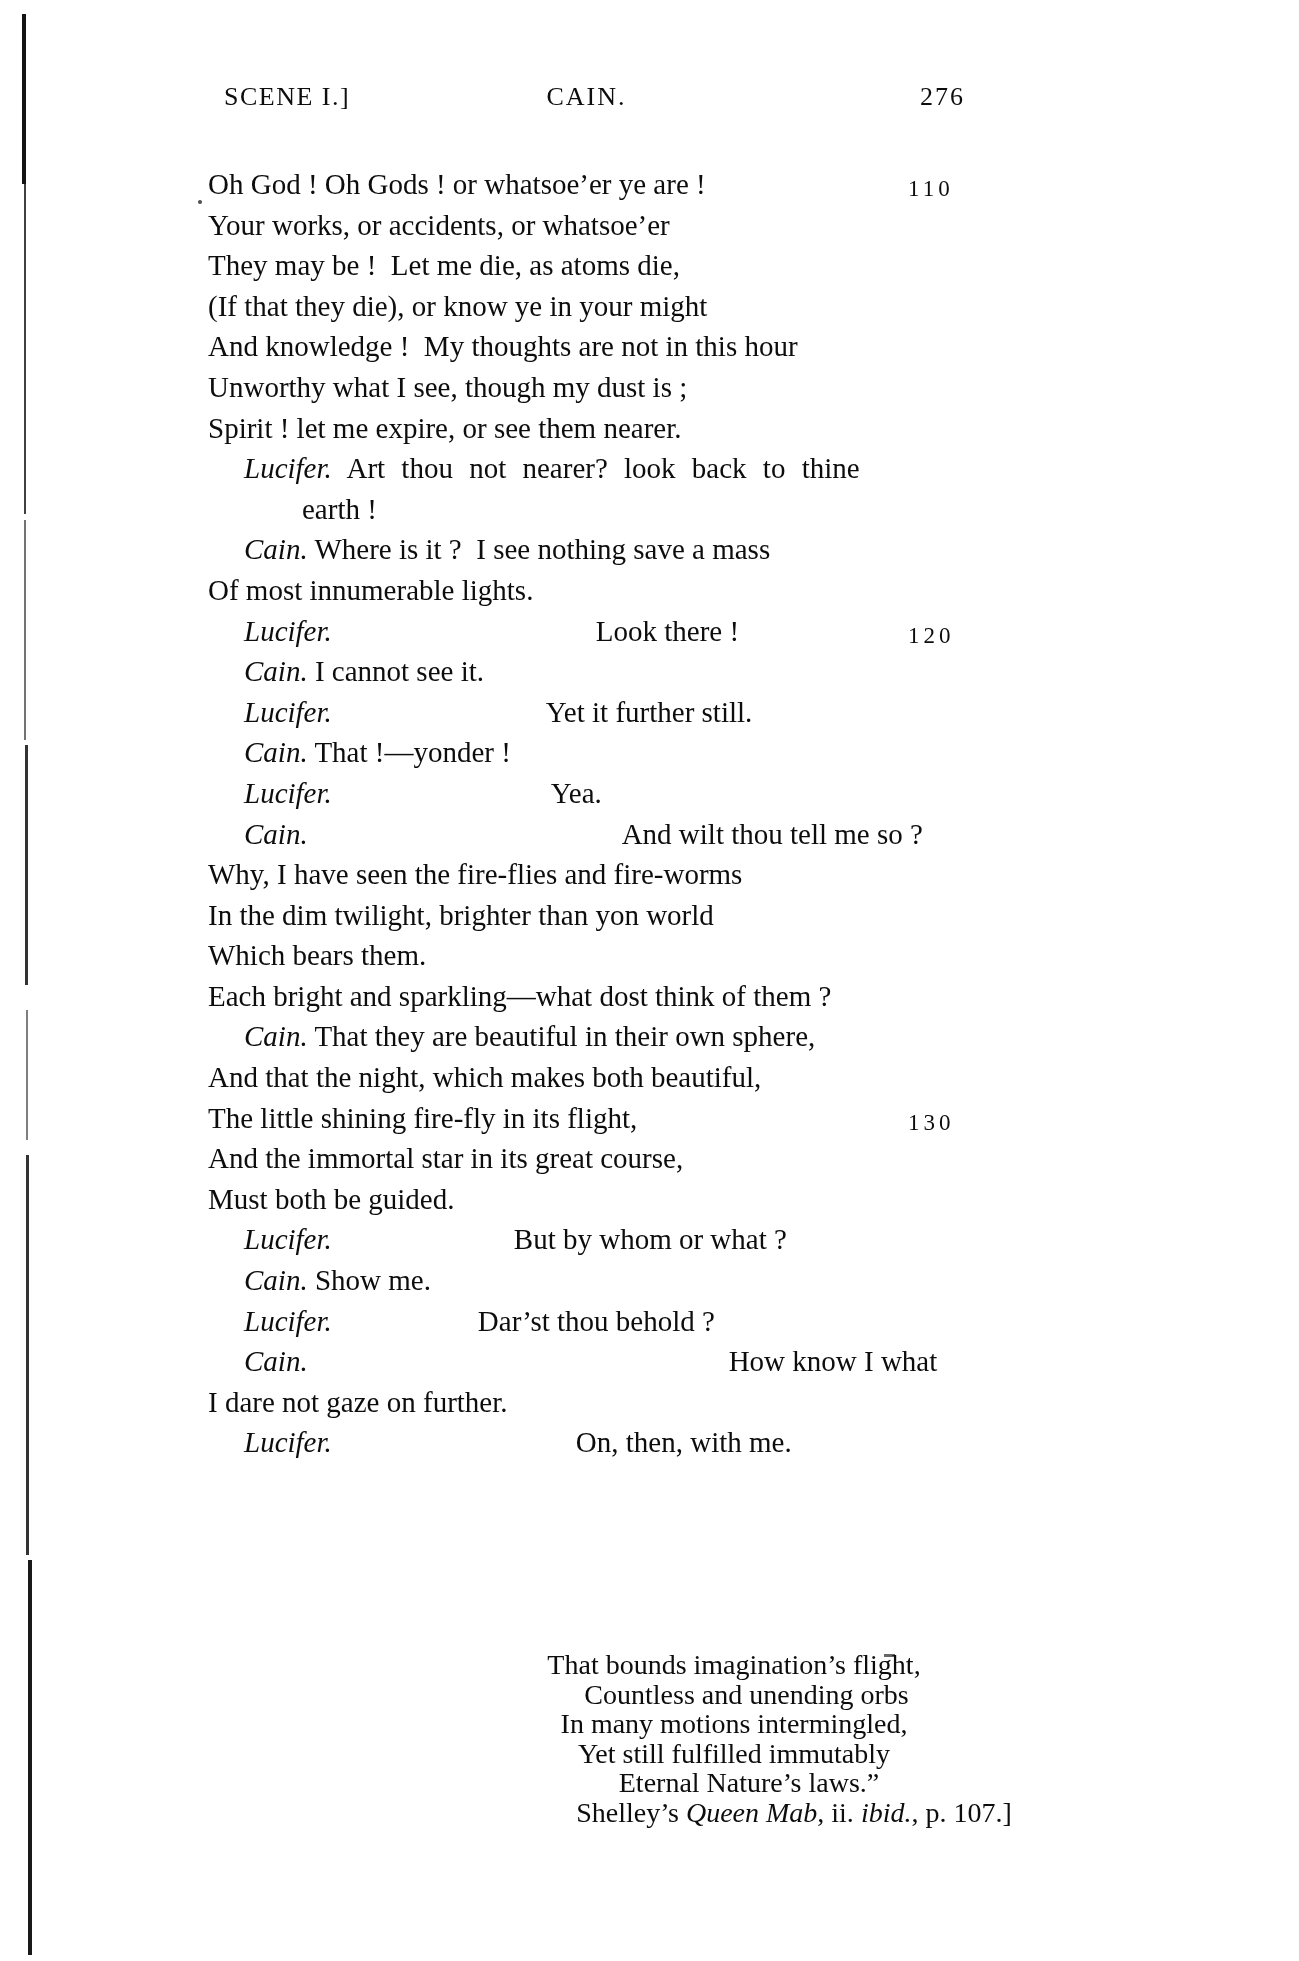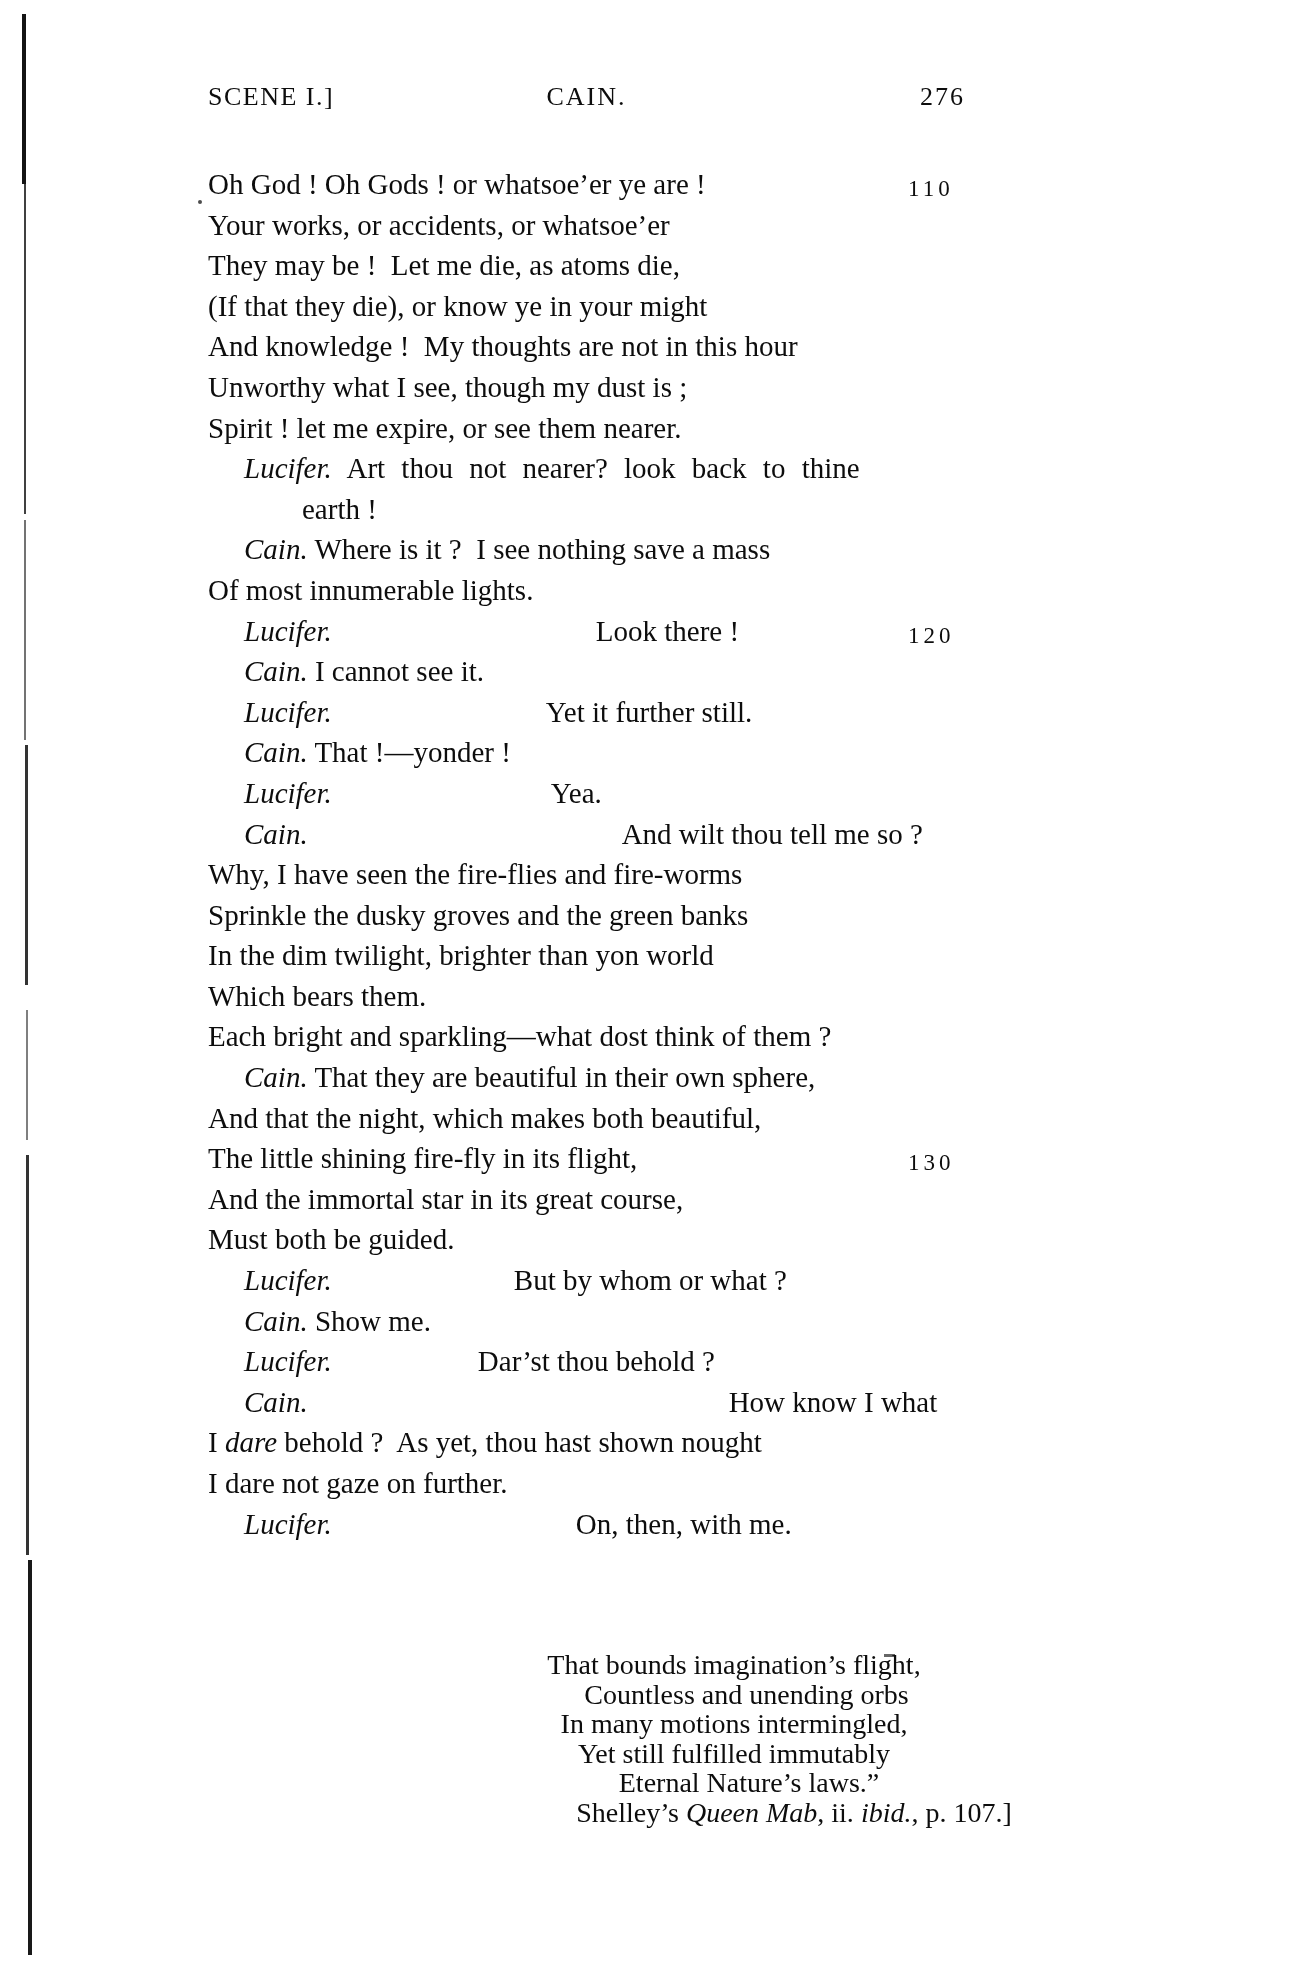--- a/index.html
+++ b/index.html
@@ -22,21 +22,21 @@
   .a5 { left: 26px; top: 1010px; width: 2px; height: 130px; opacity: .5; }
   .a6 { left: 26px; top: 1155px; width: 3px; height: 400px; opacity: .8; }
   .a7 { left: 28px; top: 1560px; width: 4px; height: 395px; opacity: .9; }
   .speck-dot  { left: 198px; top: 200px; width: 4px; height: 4px; border-radius: 50%; opacity: .7; }
   .speck-dash { left: 884px; top: 1654px; width: 11px; height: 3px; opacity: .6; }
 
   .header {
     position: absolute; left: 208px; top: 82px; width: 757px;
     font-size: 26px; display: flex; align-items: baseline;
   }
-  .header .h-left   { letter-spacing: 1.5px; }
+  .header .h-left   { letter-spacing: 1.5px; margin-left: 16px; }
   .header .h-center { position: absolute; left: 0; right: 0; text-align: center; letter-spacing: 2px; }
   .header .h-right  { margin-left: auto; letter-spacing: 2px; }
 
   .verse-body {
     position: absolute; left: 208px; top: 164px; width: 790px;
     font-size: 29px; line-height: 40.6px;
   }
   .vline { position: relative; white-space: pre-wrap; }
   .vline.ind1 { padding-left: 36px; }
   .vline.ind2 { padding-left: 94px; }
@@ -87,33 +87,31 @@
       <div class="vline ind2"><span>earth !</span></div>
       <div class="vline ind1"><span class="it">Cain.</span><span> Where is it ?  I see nothing save a mass</span></div>
       <div class="vline ind0"><span>Of most innumerable lights.</span></div>
       <div class="vline ind1"><span class="it">Lucifer.</span><span class="gap" style="width: 264px;"></span><span>Look there !</span><span class="lineno">120</span></div>
       <div class="vline ind1"><span class="it">Cain.</span><span> I cannot see it.</span></div>
       <div class="vline ind1"><span class="it">Lucifer.</span><span class="gap" style="width: 214px;"></span><span>Yet it further still.</span></div>
       <div class="vline ind1"><span class="it">Cain.</span><span> That !—yonder !</span></div>
       <div class="vline ind1"><span class="it">Lucifer.</span><span class="gap" style="width: 219px;"></span><span>Yea.</span></div>
       <div class="vline ind1"><span class="it">Cain.</span><span class="gap" style="width: 314px;"></span><span>And wilt thou tell me so ?</span></div>
       <div class="vline ind0"><span>Why, I have seen the fire-flies and fire-worms</span></div>
-      <div class="vline ind0"><span>Sprinkle the dusky groves and the green banks</span></div>
       <div class="vline ind0"><span>In the dim twilight, brighter than yon world</span></div>
       <div class="vline ind0"><span>Which bears them.</span></div>
       <div class="vline ind0"><span>Each bright and sparkling—what dost think of them ?</span></div>
       <div class="vline ind1"><span class="it">Cain.</span><span> That they are beautiful in their own sphere,</span></div>
       <div class="vline ind0"><span>And that the night, which makes both beautiful,</span></div>
       <div class="vline ind0"><span>The little shining fire-fly in its flight,</span><span class="lineno">130</span></div>
       <div class="vline ind0"><span>And the immortal star in its great course,</span></div>
       <div class="vline ind0"><span>Must both be guided.</span></div>
       <div class="vline ind1"><span class="it">Lucifer.</span><span class="gap" style="width: 182px;"></span><span>But by whom or what ?</span></div>
       <div class="vline ind1"><span class="it">Cain.</span><span> Show me.</span></div>
       <div class="vline ind1"><span class="it">Lucifer.</span><span class="gap" style="width: 146px;"></span><span>Dar’st thou behold ?</span></div>
       <div class="vline ind1"><span class="it">Cain.</span><span class="gap" style="width: 421px;"></span><span>How know I what</span></div>
-      <div class="vline ind0"><span>I </span><span class="it">dare</span><span> behold ?  As yet, thou hast shown nought</span></div>
       <div class="vline ind0"><span>I dare not gaze on further.</span></div>
       <div class="vline ind1"><span class="it">Lucifer.</span><span class="gap" style="width: 244px;"></span><span>On, then, with me.</span></div>
     </div>
 
   <div class="footnote"><div class="fn-line" style="margin-left: 0px;">That bounds imagination’s flight,</div><div class="fn-line" style="margin-left: 25px;">Countless and unending orbs</div><div class="fn-line" style="margin-left: 0px;">In many motions intermingled,</div><div class="fn-line" style="margin-left: 0px;">Yet still fulfilled immutably</div><div class="fn-line" style="margin-left: 30px;">Eternal Nature’s laws.”</div><div class="fn-attr" style="margin-left: 120px;"><span>Shelley’s </span><span class="it">Queen Mab</span><span>, ii. </span><span class="it">ibid.</span><span>, p. 107.]</span></div></div>
 
 </div>
 
 </body></html>

